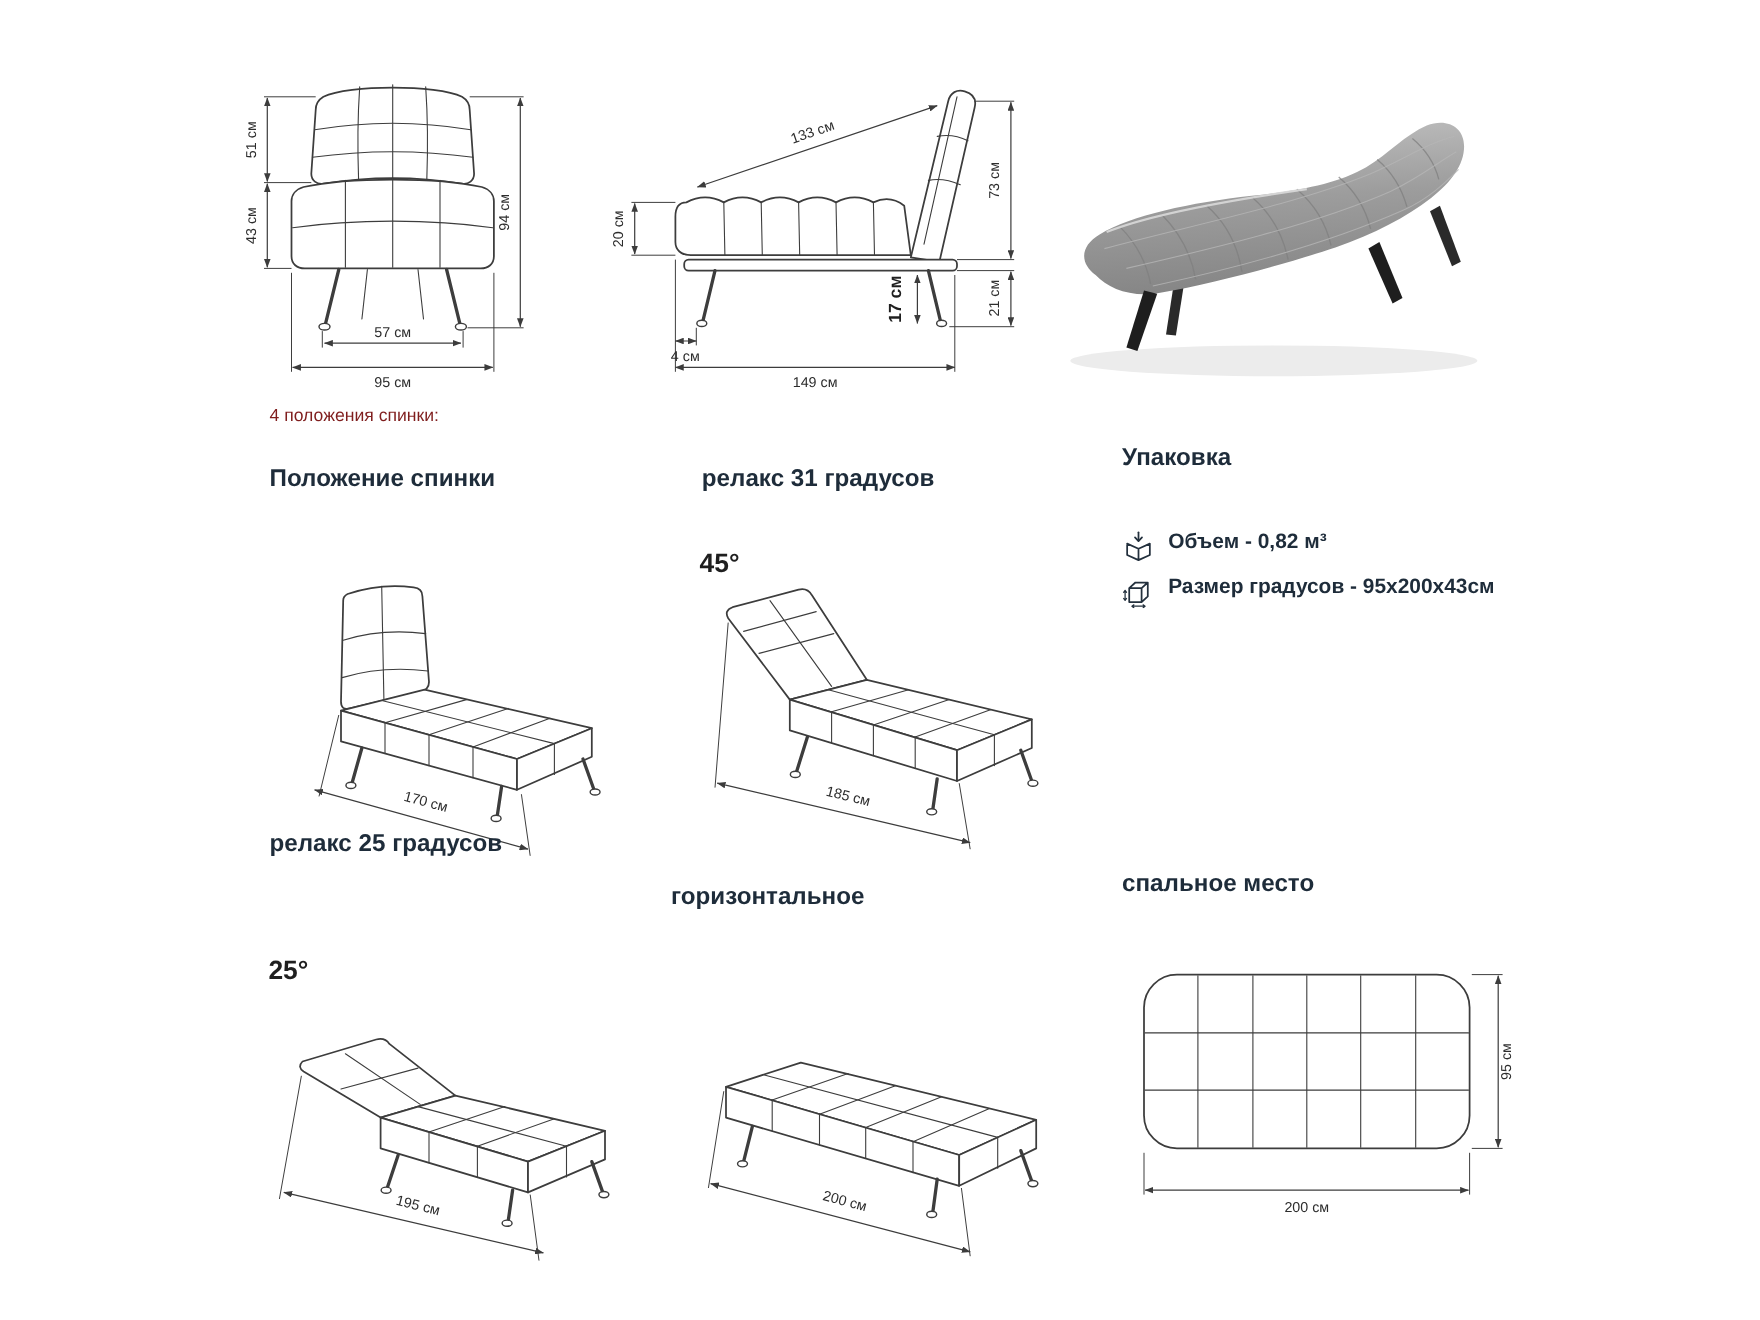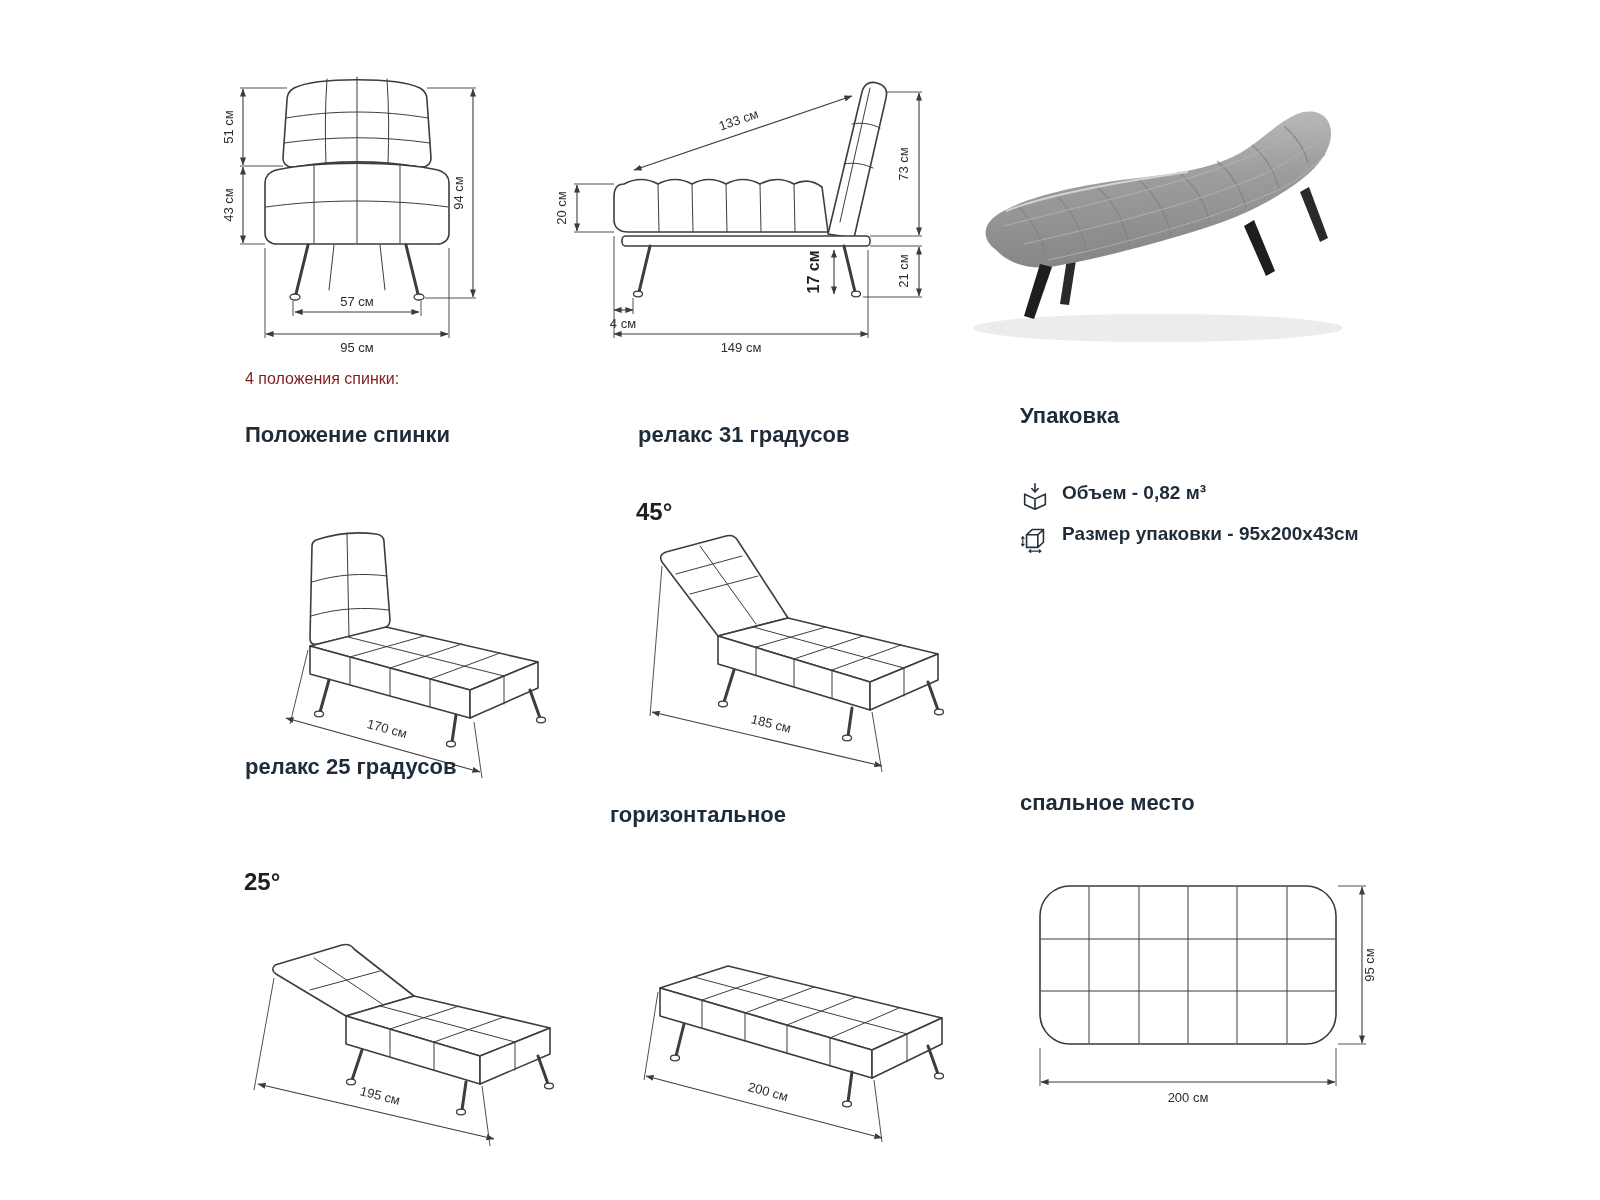--- a/index.html
+++ b/index.html
@@ -177,21 +177,21 @@
         <path d="M5,13 L16,18 L27,13 M5,13 L5,24 L16,29 L27,24 L27,13 M16,18 L16,29"></path>
       </svg>
       <span>Объем - 0,82 м³</span>
     </div>
     <div class="pk-row">
       <svg class="pk-ic" viewBox="0 0 32 32">
         <path d="M7,12.5 L19,12.5 L19,26 L7,26 Z M7,12.5 L13,7 L25,7 L19,12.5 M25,7 L25,20.5 L19,26"></path>
         <path class="thin" d="M3,15 L3,24 M1.6,16.5 L3,14.6 L4.4,16.5 M1.6,22.5 L3,24.4 L4.4,22.5"></path>
         <path class="thin" d="M10,30 L22,30 M11.5,28.6 L9.6,30 L11.5,31.4 M20.5,28.6 L22.4,30 L20.5,31.4"></path>
       </svg>
-      <span>Размер упаковки - 95x200x43см</span>
+      <span>Размер градусов - 95x200x43см</span>
     </div>
   </div>
 
   <svg class="abs" style="left:228px;top:476px" width="370" height="310" viewBox="0 0 370 310">
     <g>
       <path class="ln" d="M88,64 Q118,54 148,58 Q156,59 156,66 L162,144 Q162,151 154,153 L90,168 Q82,170 82,162 L84,70 Q84,66 88,64 Z"></path>
       <path class="tf" d="M119,57 L121,160"></path>
       <path class="tf" d="M84,106 C110,98 135,97 159,100"></path>
       <path class="tf" d="M83,140 C110,132 136,131 161,134"></path>
       <path class="ln" d="M82,170 L158,151 L310,186 L242,214 Z"></path>

